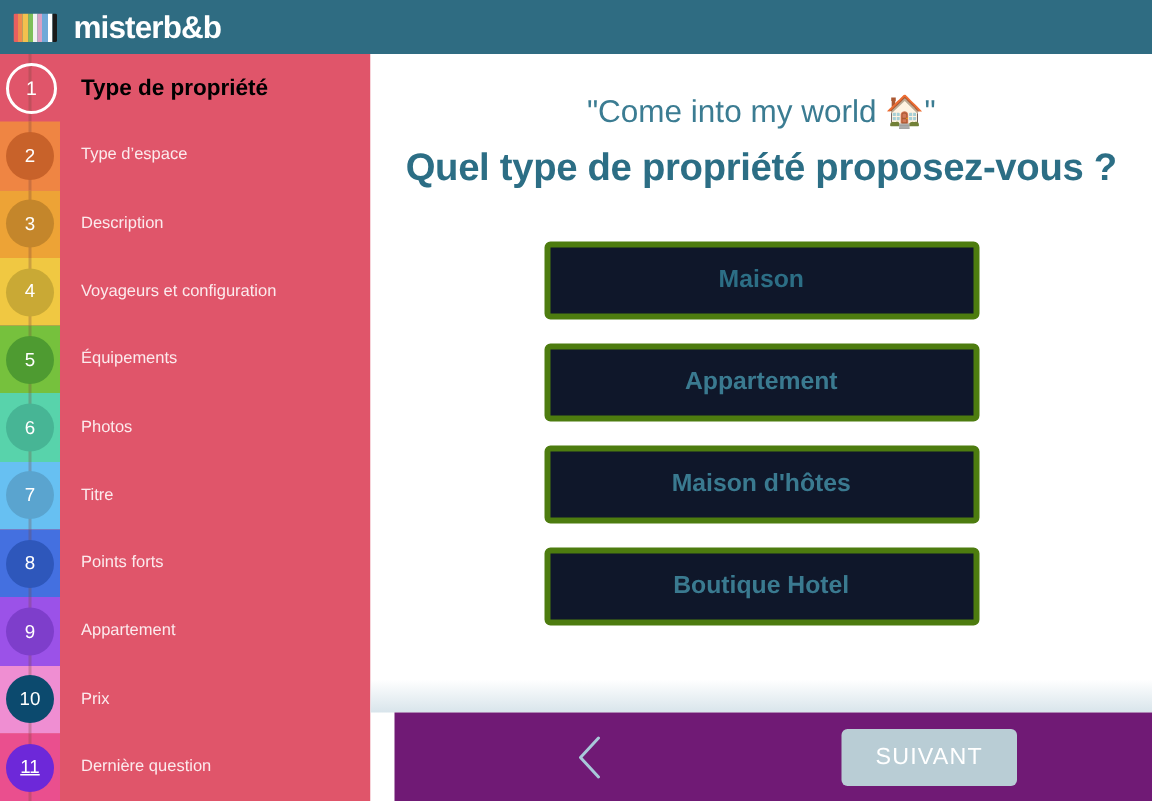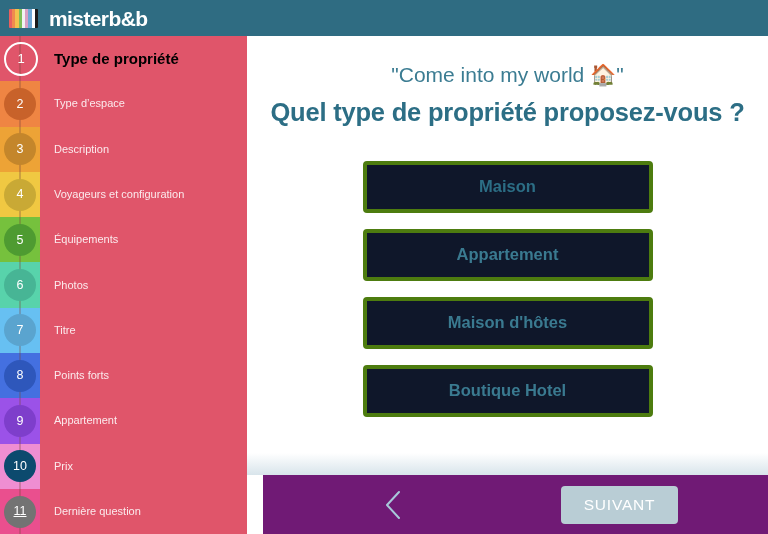--- a/index.html
+++ b/index.html
@@ -322,21 +322,21 @@
       </div>
       <div class="step">
         <div class="step-swatch" style="background: rgb(239, 142, 210);"></div>
         <div class="step-rail"></div>
         <div class="step-badge" style="background: #0c4a6e;">10</div>
         <div class="step-label">Prix</div>
       </div>
       <div class="step">
         <div class="step-swatch" style="background: rgb(234, 79, 142);"></div>
         <div class="step-rail"></div>
-        <div class="step-badge" style="background: #737373; text-decoration: underline;">11</div>
+        <div class="step-badge" style="background: #6d28d9; text-decoration: underline;">11</div>
         <div class="step-label">Dernière question</div>
       </div>
     </div>
 
   <div class="main">
 
     <div class="main-scroll">
       <div class="subtitle">"Come into my world 🏠"</div>
       <div class="question">Quel type de propriété proposez-vous ?</div>
       <div class="options">

